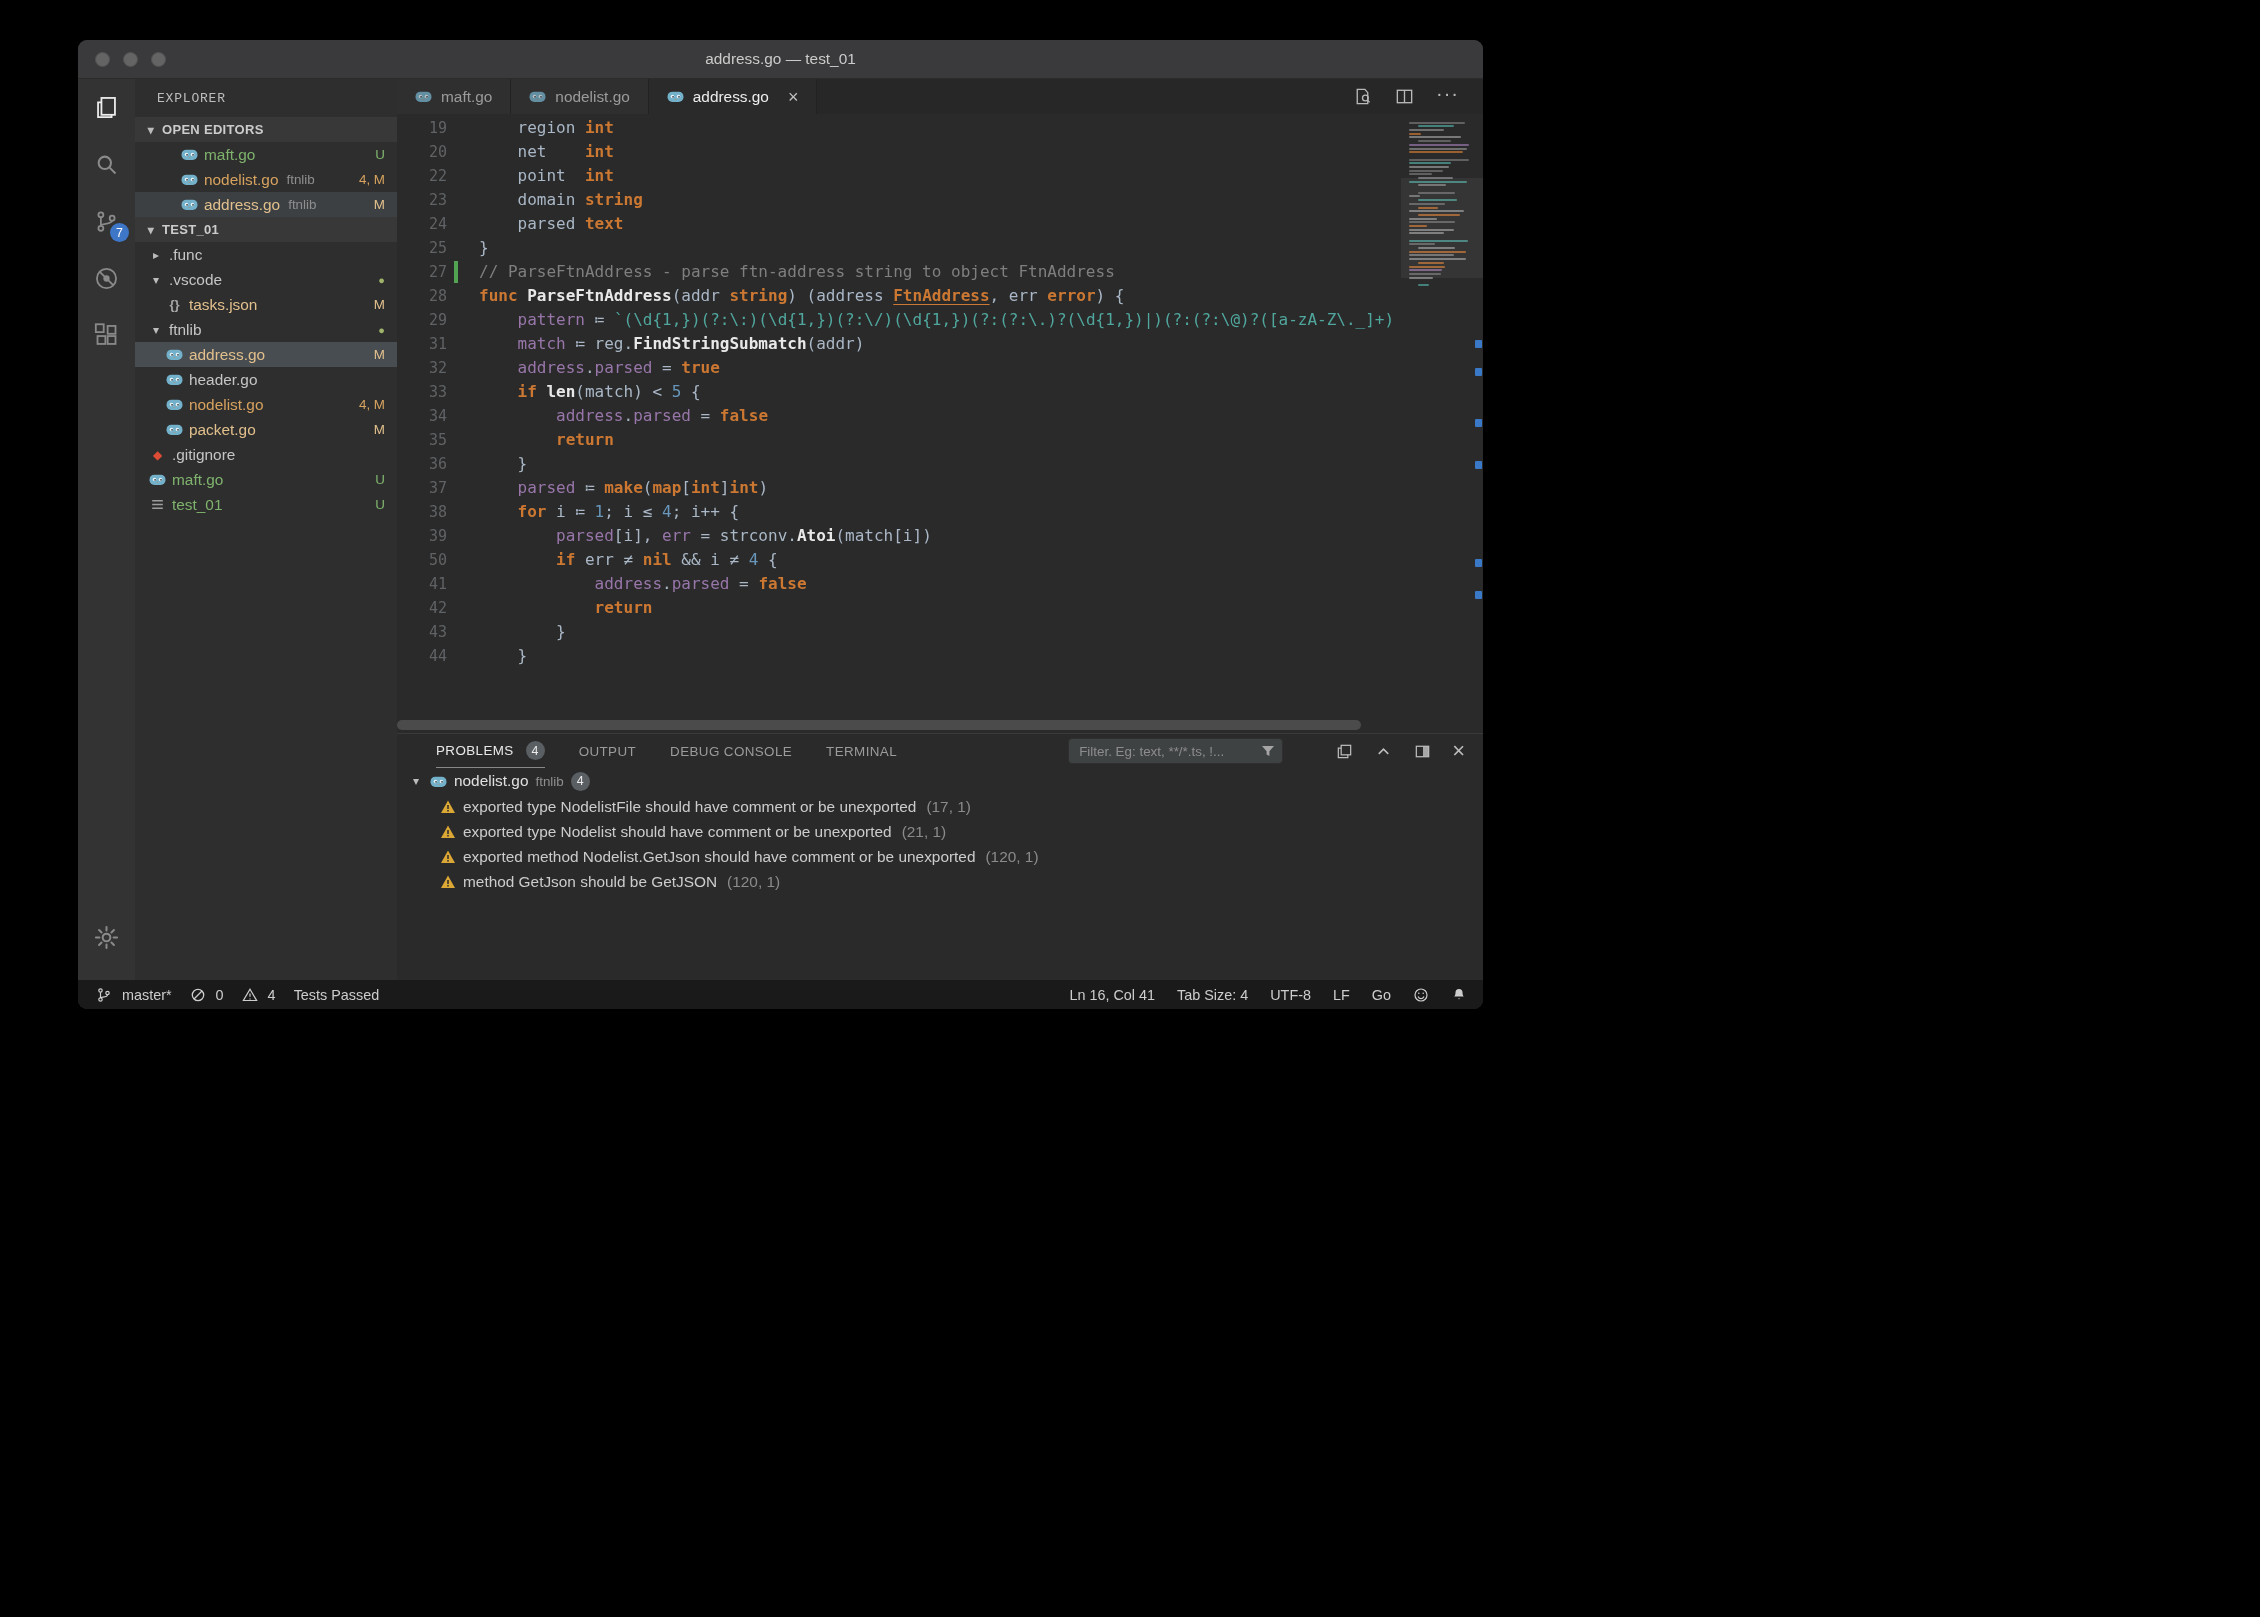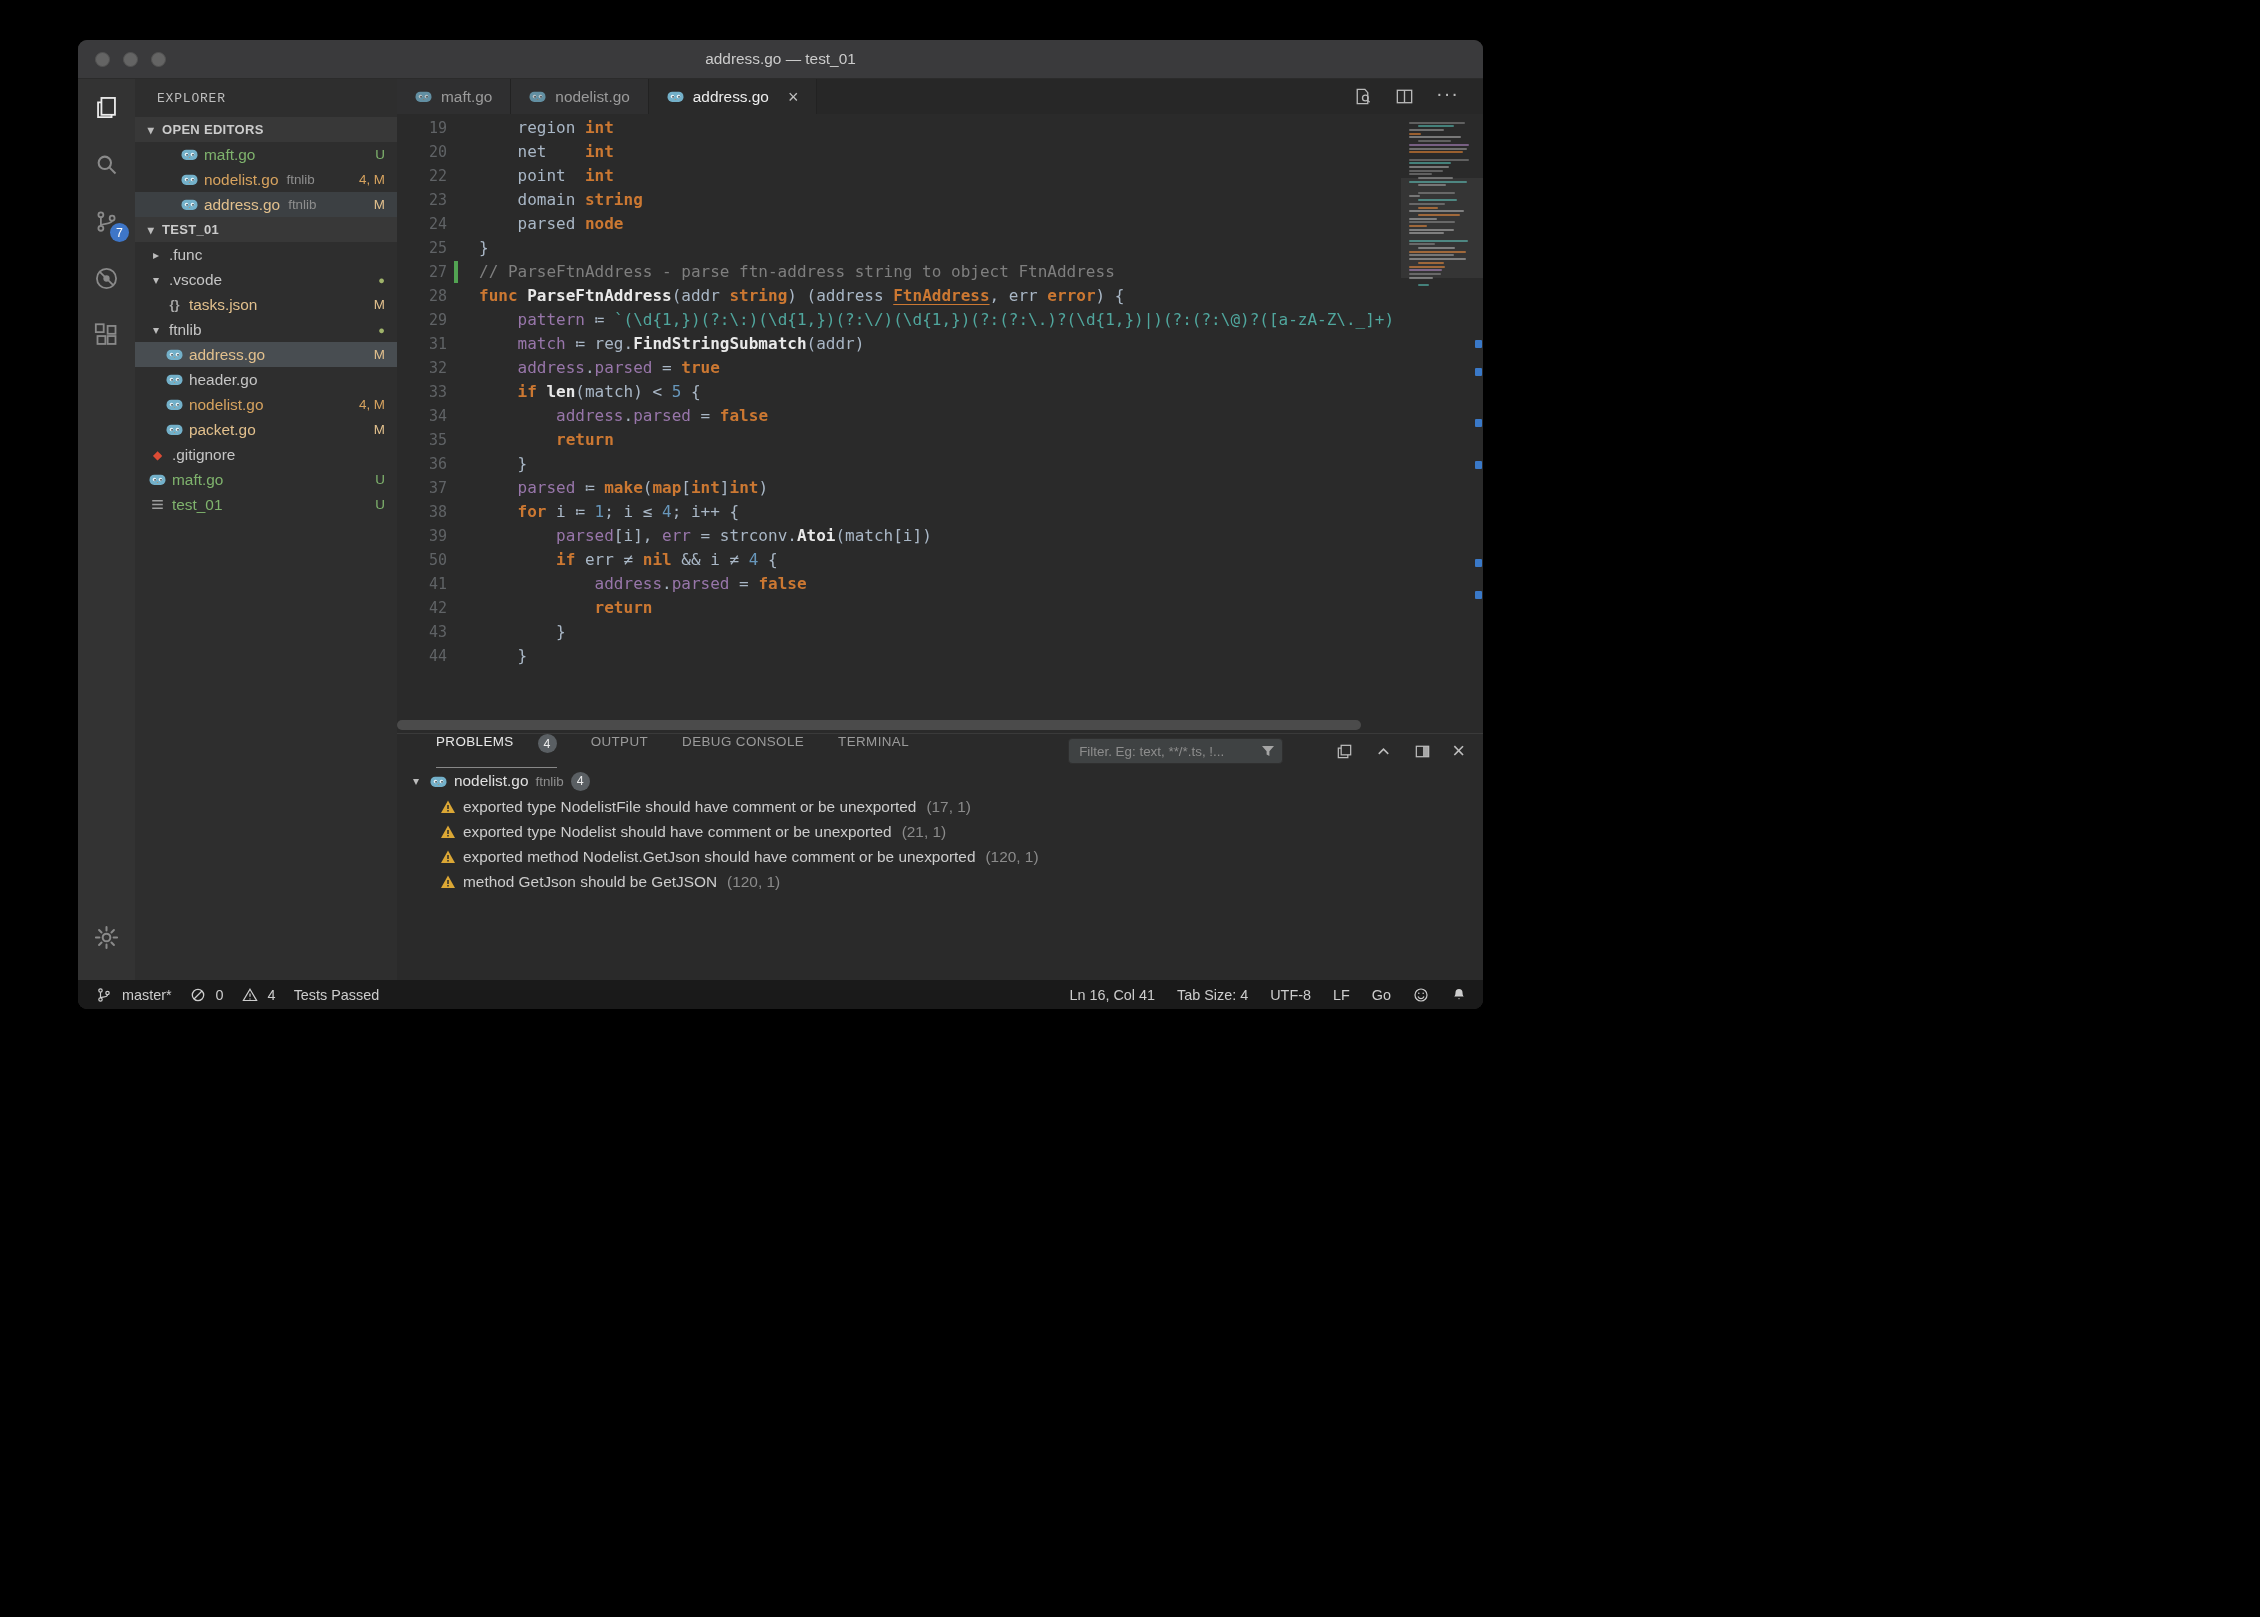--- a/index.html
+++ b/index.html
@@ -72,21 +72,21 @@
   .tok-l{color:var(--keyword);font-weight:600;text-decoration:underline;text-underline-offset:3px;}
   .minimap{position:absolute;top:0;right:0;width:82px;height:100%;background:#2a2a2a;}
   .mm-bars{position:absolute;left:8px;top:4px;}
   .mm-slider{position:absolute;left:0;right:0;top:64px;height:100px;background:rgba(255,255,255,.055);}
   .mm-mark{position:absolute;right:1px;width:7px;height:8px;border-radius:1px;background:var(--overview-mark-blue);}
   .hscroll{position:absolute;left:0;right:82px;bottom:3px;height:10px;}
   .hscroll-handle{height:100%;width:96%;background:rgba(130,130,130,.38);border-radius:5px;}
   
   .panel{height:249px;flex:none;background:#2a2a2a;border-top:1px solid #3a3a3a;display:flex;flex-direction:column;}
   .panel-head{height:34px;flex:none;display:flex;align-items:center;padding:0 10px 0 39px;gap:34px;}
-  .ptab{height:100%;display:flex;align-items:flex-start;gap:24px;font-size:13.4px;letter-spacing:0.4px;
+  .ptab{height:100%;display:flex;align-items:center;gap:12px;font-size:13.4px;letter-spacing:0.4px;
         color:#9b9b9b;cursor:pointer;box-sizing:border-box;}
   .ptab.active{color:#e8e8e8;border-bottom:1px solid #888;}
   .pbadge{background:#5a5f63;color:#ececec;border-radius:50%;width:19px;height:19px;font-size:12.4px;
           display:flex;align-items:center;justify-content:center;}
   .panel-spacer{flex:1;}
   .filter{position:relative;flex:none;}
   .filter input{width:215px;height:26px;background:#3f4243;border:1px solid #2f2f2f;border-radius:4px;
                 color:#bbb;font-size:13.4px;padding:0 30px 0 10px;outline:none;box-sizing:border-box;
                 font-family:"Liberation Sans",sans-serif;}
   .filter input::placeholder{color:#8d8d8d;}
@@ -407,21 +407,21 @@
           <span class="more-dots">···</span>
         </div>
       </div>
 
       <div class="editor">
         <div class="code-scroll" id="code-lines">
             <div class="code-row"><div class="line-num">19</div><div class="code-text"><span class="tok-p">    region </span><span class="tok-k">int</span></div></div>
             <div class="code-row"><div class="line-num">20</div><div class="code-text"><span class="tok-p">    net    </span><span class="tok-k">int</span></div></div>
             <div class="code-row"><div class="line-num">22</div><div class="code-text"><span class="tok-p">    point  </span><span class="tok-k">int</span></div></div>
             <div class="code-row"><div class="line-num">23</div><div class="code-text"><span class="tok-p">    domain </span><span class="tok-k">string</span></div></div>
-            <div class="code-row"><div class="line-num">24</div><div class="code-text"><span class="tok-p">    parsed </span><span class="tok-k">node</span></div></div>
+            <div class="code-row"><div class="line-num">24</div><div class="code-text"><span class="tok-p">    parsed </span><span class="tok-k">text</span></div></div>
             <div class="code-row"><div class="line-num">25</div><div class="code-text"><span class="tok-p">}</span></div></div>
             <div class="code-row"><div class="line-num">27</div><div class="change-bar"></div><div class="code-text"><span class="tok-c">// ParseFtnAddress - parse ftn-address string to object FtnAddress</span></div></div>
             <div class="code-row"><div class="line-num">28</div><div class="code-text"><span class="tok-k">func </span><span class="tok-f">ParseFtnAddress</span><span class="tok-p">(addr </span><span class="tok-k">string</span><span class="tok-p">) (address </span><span class="tok-l">FtnAddress</span><span class="tok-p">, err </span><span class="tok-k">error</span><span class="tok-p">) {</span></div></div>
             <div class="code-row"><div class="line-num">29</div><div class="code-text"><span class="tok-p">    </span><span class="tok-v">pattern</span><span class="tok-p"> ≔ </span><span class="tok-s">`(\d{1,})(?:\:)(\d{1,})(?:\/)(\d{1,})(?:(?:\.)?(\d{1,})|)(?:(?:\@)?([a-zA-Z\._]+)</span></div></div>
             <div class="code-row"><div class="line-num">31</div><div class="code-text"><span class="tok-p">    </span><span class="tok-v">match</span><span class="tok-p"> ≔ reg.</span><span class="tok-f">FindStringSubmatch</span><span class="tok-p">(addr)</span></div></div>
             <div class="code-row"><div class="line-num">32</div><div class="code-text"><span class="tok-p">    </span><span class="tok-v">address</span><span class="tok-p">.</span><span class="tok-v">parsed</span><span class="tok-p"> = </span><span class="tok-k">true</span></div></div>
             <div class="code-row"><div class="line-num">33</div><div class="code-text"><span class="tok-p">    </span><span class="tok-k">if </span><span class="tok-f">len</span><span class="tok-p">(match) &lt; </span><span class="tok-n">5</span><span class="tok-p"> {</span></div></div>
             <div class="code-row"><div class="line-num">34</div><div class="code-text"><span class="tok-p">        </span><span class="tok-v">address</span><span class="tok-p">.</span><span class="tok-v">parsed</span><span class="tok-p"> = </span><span class="tok-k">false</span></div></div>
             <div class="code-row"><div class="line-num">35</div><div class="code-text"><span class="tok-p">        </span><span class="tok-k">return</span></div></div>
             <div class="code-row"><div class="line-num">36</div><div class="code-text"><span class="tok-p">    }</span></div></div>

